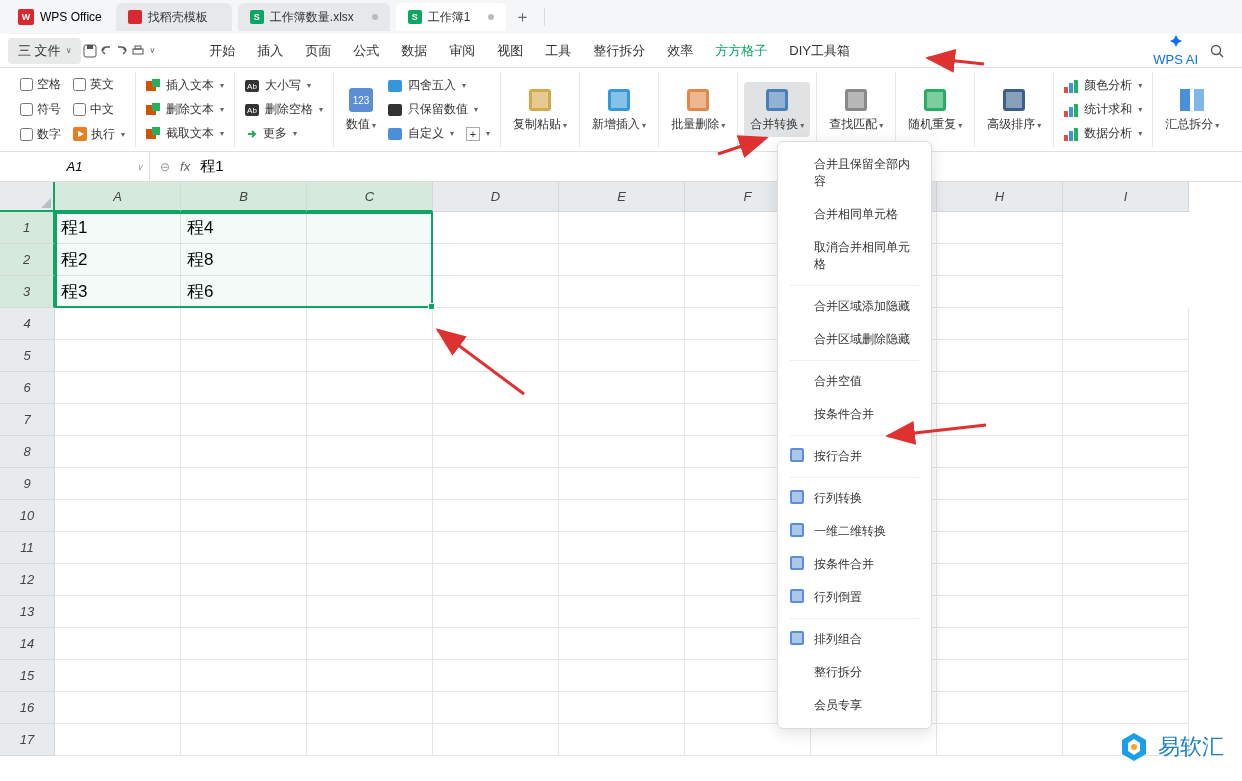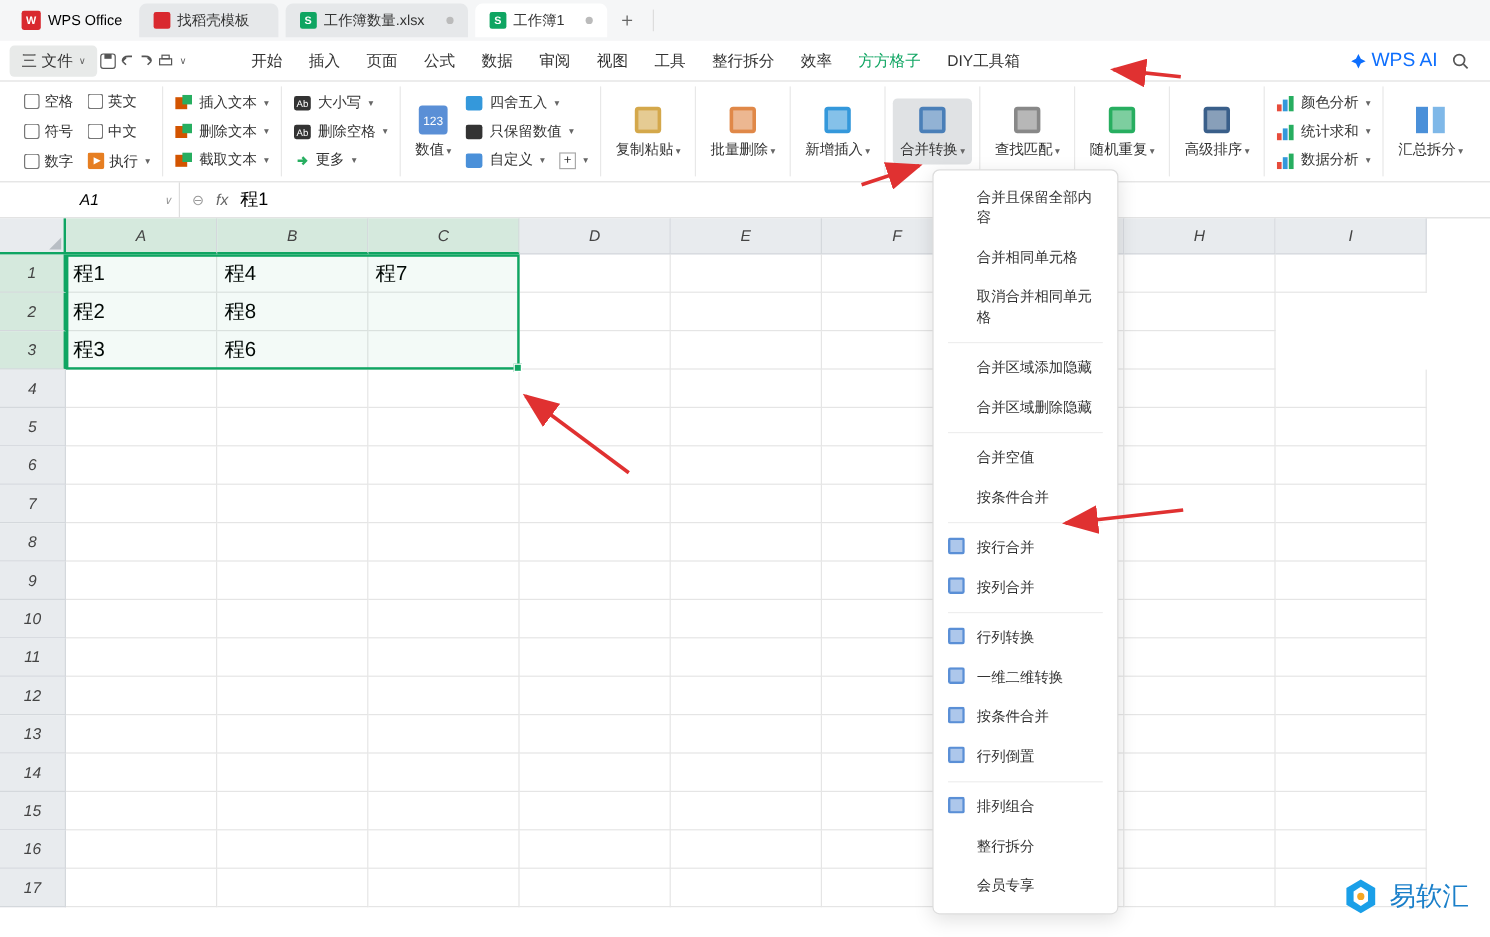--- a/index.html
+++ b/index.html
@@ -16,21 +16,21 @@
   .tab-dot { width:6px; height:6px; border-radius:50%; background:#bbb; margin-left:12px; }
   .tab-close { font-size:12px; color:#999; margin-left:6px; }
   .add-tab { width:24px; height:24px; display:flex; align-items:center; justify-content:center; color:#666; font-size:16px; }
 
   .menubar { display: flex; align-items: center; height: 34px; padding: 0 8px; gap: 2px; border-bottom: 1px solid #e0e0e0; }
   .menu-btn { padding: 6px 10px; font-size: 13px; color: #333; border-radius:4px; display:flex; align-items:center; gap:3px; }
   .menu-btn.active { color: #0fa562; }
   .menu-btn.primary { background:#e8eae9; border-radius:4px; padding:4px 10px; }
   .m-icon { width:14px; height:14px; display:inline-block; }
   .menu-sep { width:1px; height:18px; background:#ddd; margin:0 6px; }
-  .wps-ai { color:#0d6efd; font-size:16px; display:flex; align-items:center; gap:4px; }
+  .wps-ai { color:#0d6efd; font-size:13px; display:flex; align-items:center; gap:4px;flex-direction:column; }
   
   .ribbon { display: flex; height: 84px; border-bottom: 1px solid #e0e0e0; padding: 4px 10px; }
   .ribbon-group { display: flex; flex-direction: column; gap: 3px; padding: 2px 6px; border-right: 1px solid #e8e8e8; justify-content:center; }
   .ribbon-row { display:flex; gap:4px; align-items:center; height:24px; }
   .ribbon-item { display:flex; align-items:center; gap:4px; padding:2px 4px; font-size:12px; color:#333; white-space:nowrap; }
   .ribbon-item input[type="checkbox"] { width:13px; height:13px; }
   .r-icon-big { width:28px; height:28px; display:inline-block; }
   .ribbon-big { display:flex; flex-direction:column; align-items:center; gap:2px; padding:4px 6px; font-size:12px; color:#333; }
   .ribbon-big.highlight { background:#e0e2e4; border-radius:4px; }
   .dd-arrow { font-size:8px; color:#666; margin-left:2px; }
@@ -274,33 +274,33 @@
           <svg class="r-icon-big">
             <rect x="3" y="3" width="22" height="22" fill="#d4a84b" rx="3"></rect>
             <rect x="6" y="6" width="16" height="16" fill="#fff" opacity="0.4"></rect>
           </svg>
           <span>复制粘贴<span class="dd-arrow">▾</span></span>
         </div>
       </div>
       <div class="ribbon-group" style="border-right: 1px solid rgb(232, 232, 232);">
         <div class="ribbon-big">
           <svg class="r-icon-big">
-            <rect x="3" y="3" width="22" height="22" fill="#e08848" rx="3"></rect>
+            <rect x="3" y="3" width="22" height="22" fill="#3498db" rx="3"></rect>
             <rect x="6" y="6" width="16" height="16" fill="#fff" opacity="0.4"></rect>
           </svg>
-          <span>批量删除<span class="dd-arrow">▾</span></span>
+          <span>新增插入<span class="dd-arrow">▾</span></span>
         </div>
       </div>
       <div class="ribbon-group" style="border-right: 1px solid rgb(232, 232, 232);">
         <div class="ribbon-big">
           <svg class="r-icon-big">
-            <rect x="3" y="3" width="22" height="22" fill="#3498db" rx="3"></rect>
+            <rect x="3" y="3" width="22" height="22" fill="#e08848" rx="3"></rect>
             <rect x="6" y="6" width="16" height="16" fill="#fff" opacity="0.4"></rect>
           </svg>
-          <span>新增插入<span class="dd-arrow">▾</span></span>
+          <span>批量删除<span class="dd-arrow">▾</span></span>
         </div>
       </div>
       <div class="ribbon-group" style="border-right: 1px solid rgb(232, 232, 232);">
         <div class="ribbon-big highlight">
           <svg class="r-icon-big">
             <rect x="3" y="3" width="22" height="22" fill="#4a7fb8" rx="3"></rect>
             <rect x="6" y="6" width="16" height="16" fill="#fff" opacity="0.4"></rect>
           </svg>
           <span>合并转换<span class="dd-arrow">▾</span></span>
         </div>
@@ -420,21 +420,20 @@
       <div class="row-h">13</div>
       <div class="row-h">14</div>
       <div class="row-h">15</div>
       <div class="row-h">16</div>
       <div class="row-h">17</div>
     </div>
   <div class="grid" id="grid" style="position:relative; left:0; top:0;">
       <div class="grid-row">
         <div class="cell" style="width: 126px;">程1</div>
         <div class="cell" style="width: 126px;">程4</div>
-        <div class="cell" style="width: 126px;">程7</div>
         <div class="cell" style="width: 126px;"></div>
         <div class="cell" style="width: 126px;"></div>
         <div class="cell" style="width: 126px;"></div>
         <div class="cell" style="width: 126px;"></div>
         <div class="cell" style="width: 126px;"></div>
         <div class="cell" style="width: 126px;"></div>
       </div>
       <div class="grid-row">
         <div class="cell" style="width: 126px;">程2</div>
         <div class="cell" style="width: 126px;">程8</div>
@@ -624,24 +623,20 @@
     <div class="dd-item"><span>合并区域添加隐藏</span></div>
     <div class="dd-item"><span>合并区域删除隐藏</span></div>
     <div class="dd-sep"></div>
     <div class="dd-item"><span>合并空值</span></div>
     <div class="dd-item"><span>按条件合并</span></div>
     <div class="dd-sep"></div>
     <div class="dd-item"><svg class="dd-item-icon">
         <rect width="14" height="14" fill="#5a8fd6" rx="2"></rect>
         <rect x="2" y="2" width="10" height="10" fill="#fff" opacity="0.5"></rect>
       </svg><span>按行合并</span></div>
-    <div class="dd-item"><svg class="dd-item-icon">
-        <rect width="14" height="14" fill="#5a8fd6" rx="2"></rect>
-        <rect x="2" y="2" width="10" height="10" fill="#fff" opacity="0.5"></rect>
-      </svg><span>按列合并</span></div>
     <div class="dd-sep"></div>
     <div class="dd-item"><svg class="dd-item-icon">
         <rect width="14" height="14" fill="#5a8fd6" rx="2"></rect>
         <rect x="2" y="2" width="10" height="10" fill="#fff" opacity="0.5"></rect>
       </svg><span>行列转换</span></div>
     <div class="dd-item"><svg class="dd-item-icon">
         <rect width="14" height="14" fill="#5a8fd6" rx="2"></rect>
         <rect x="2" y="2" width="10" height="10" fill="#fff" opacity="0.5"></rect>
       </svg><span>一维二维转换</span></div>
     <div class="dd-item"><svg class="dd-item-icon">

